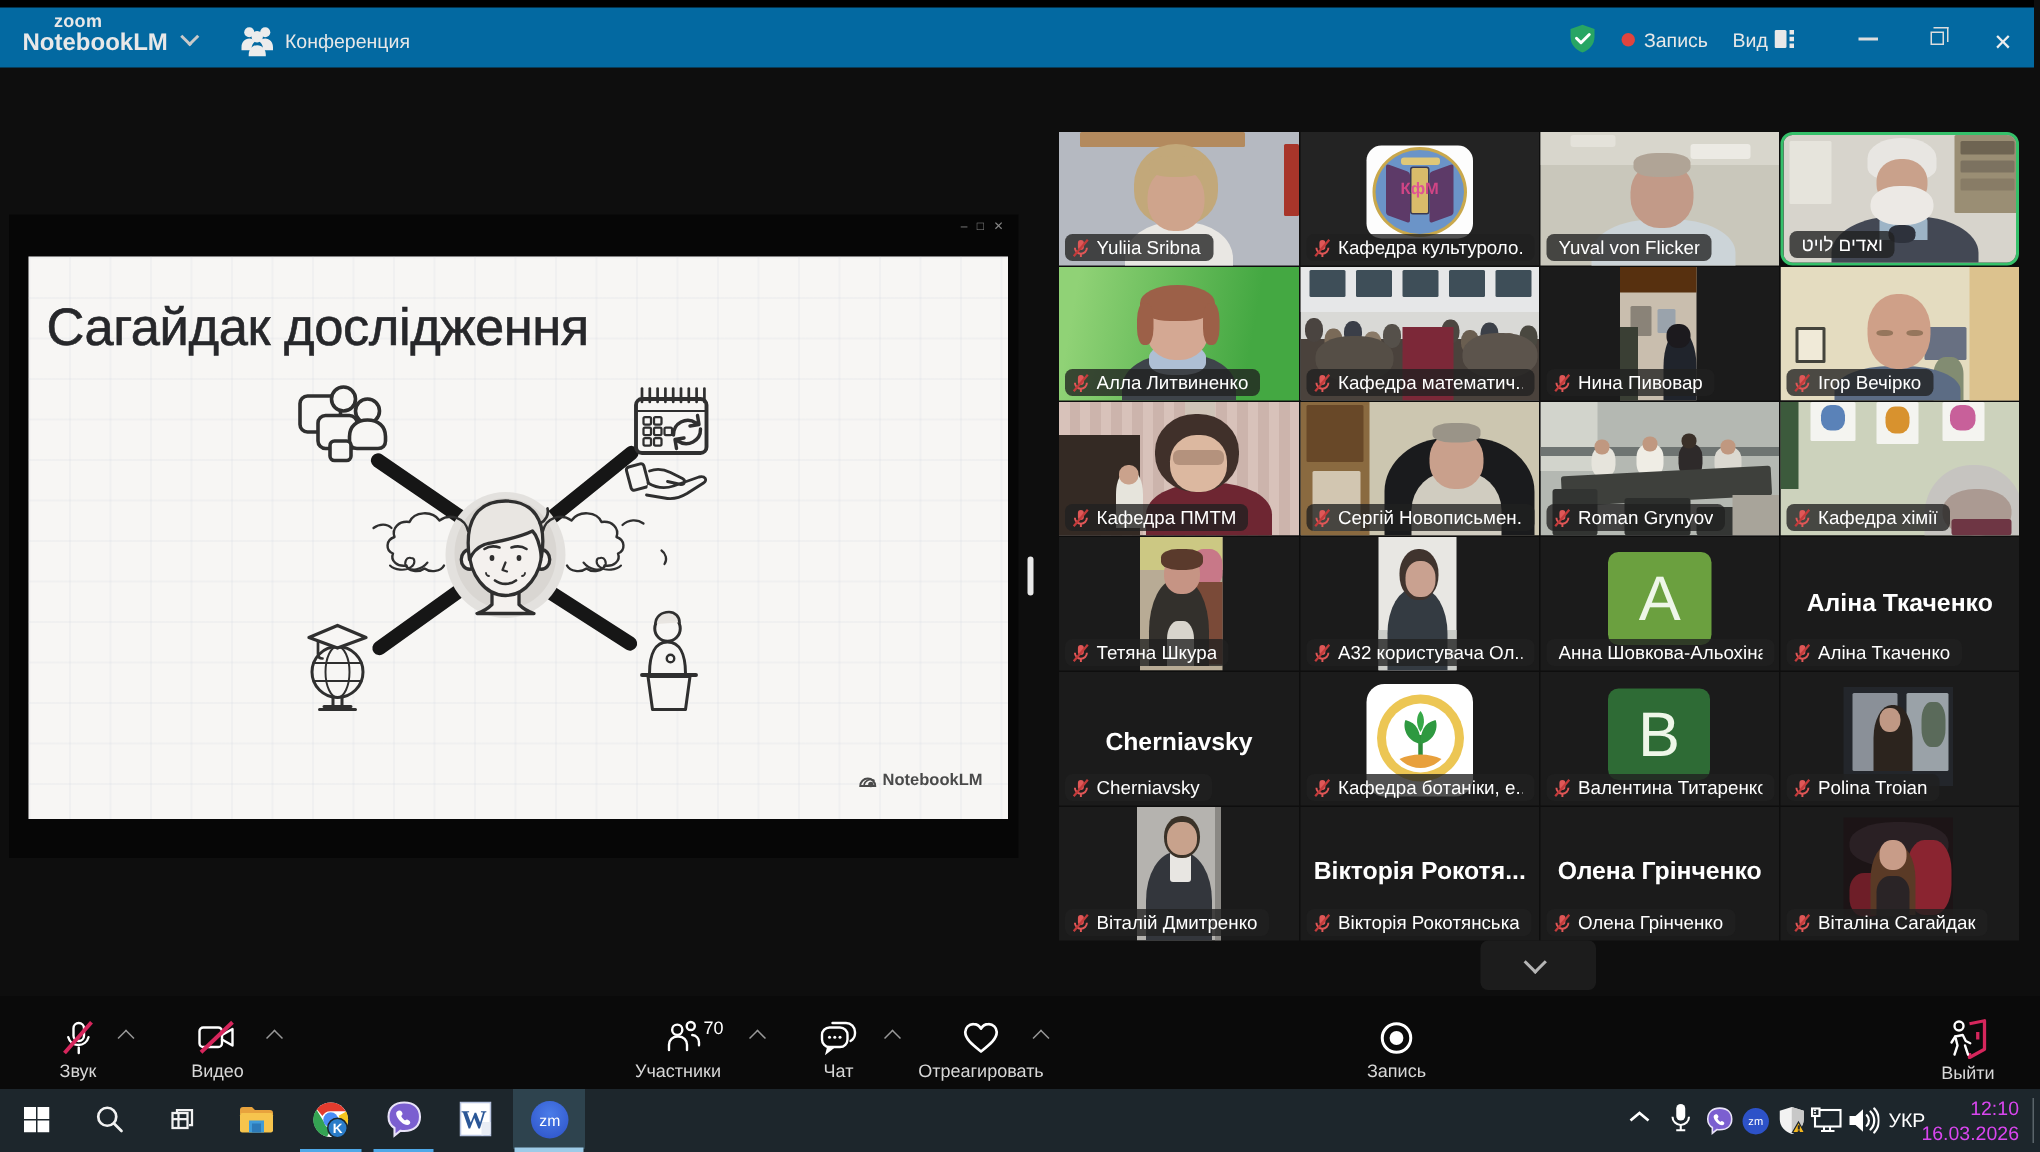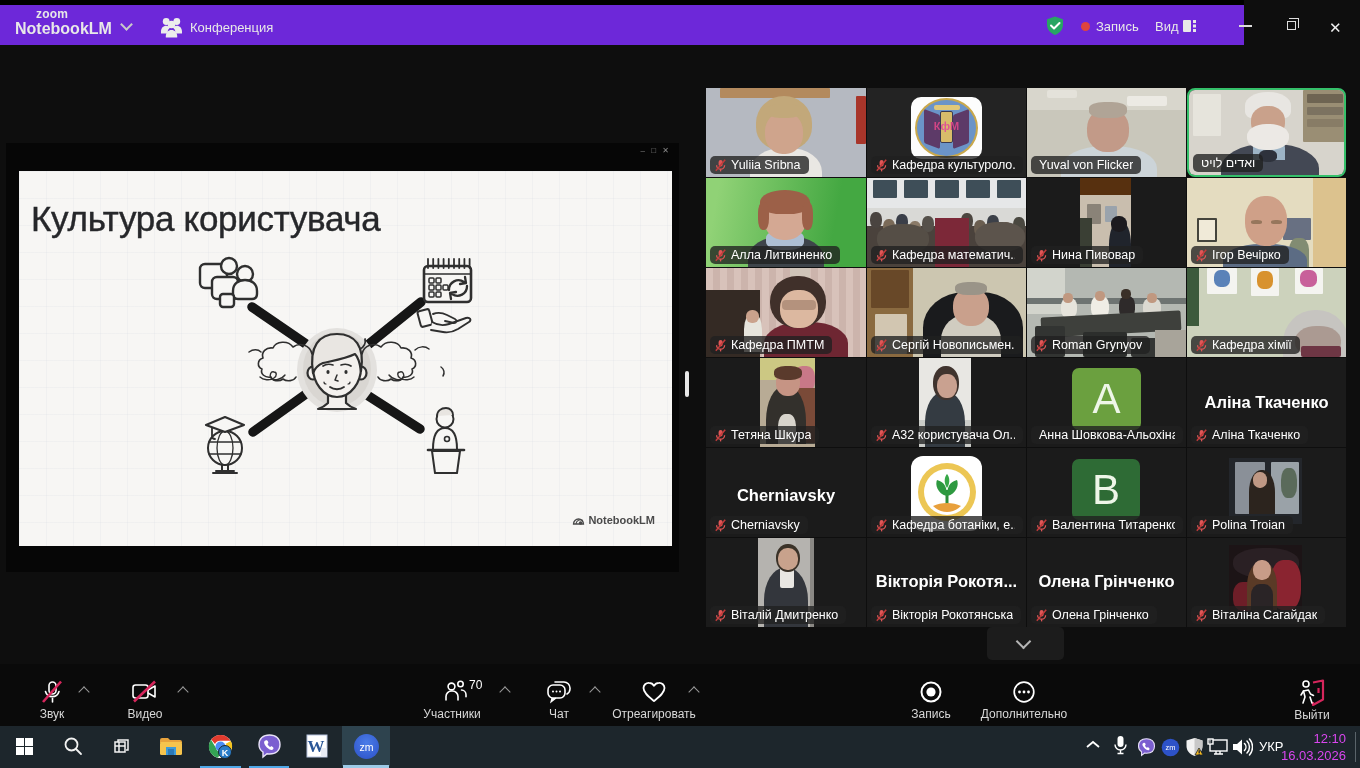--- a/index.html
+++ b/index.html
@@ -1,19 +1,19 @@
 <!DOCTYPE html>
 <html><head>
 <meta charset="utf-8">
 <style>
 *{margin:0;padding:0;box-sizing:border-box}
 html,body{width:1360px;height:768px;overflow:hidden;background:#000;font-family:"Liberation Sans",sans-serif}
 #app{position:relative;width:1360px;height:768px;background:#0e0e0e}
 
-#topbar{position:absolute;left:0;top:0;width:1244px;height:45px;background:#6d28d9;border-top:5px solid #000}
+#topbar{position:absolute;left:0;top:0;width:1356px;height:45px;background:#0369a1;border-top:5px solid #000}
 .tb-abs{position:absolute;color:#e8e8e8}
 #zoomlogo{left:15px;top:3px;line-height:1}
 #zoomlogo .z1{font-size:12px;font-weight:bold;letter-spacing:.2px;margin-left:21px}
 #zoomlogo .z2{font-size:16px;font-weight:bold;margin-top:1px}
 #tb-chev{left:122px;top:15px;width:9px;height:9px;border-right:2px solid #c9c9c9;border-bottom:2px solid #c9c9c9;transform:rotate(45deg)}
 #conf{left:160px;top:9px}
 #conf-txt{left:190px;top:15px;font-size:13px}
 #pill{position:absolute;left:398px;top:7px;width:230px;height:31px;background:#3d3d3d;border-radius:8px}
 #pill .gicon{position:absolute;left:9px;top:7px;width:17px;height:17px;background:#2ba45f;border-radius:4px}
 #pill .gicon:after{content:"";position:absolute;left:6.5px;top:3px;width:4px;height:11px;background:#fff;border-radius:2px}
@@ -58,21 +58,21 @@
 #clock{position:absolute;right:14px;top:4px;color:#d946ef;font-size:13px;text-align:right;line-height:17px}
 #tray{position:absolute;color:#fff}
 </style>
 </head>
 <body>
 <div id="app">
 
   <div id="swin">
     <div class="wctl">– □ ✕</div>
     <div id="slide">
-      <div id="stitle">Культура користувача</div>
+      <div id="stitle">Сагайдак дослідження</div>
       <svg id="diagram" width="653" height="375" viewBox="0 0 653 375" style="position:absolute;left:0;top:0">
 <line x1="233" y1="136" x2="287" y2="173" stroke="#161616" stroke-width="9.5" stroke-linecap="round"></line>
 <line x1="350" y1="173" x2="402" y2="131" stroke="#161616" stroke-width="9.5" stroke-linecap="round"></line>
 <line x1="234" y1="261" x2="287" y2="223" stroke="#161616" stroke-width="9.5" stroke-linecap="round"></line>
 <line x1="348" y1="224" x2="401" y2="258" stroke="#161616" stroke-width="9.5" stroke-linecap="round"></line>
 <ellipse cx="318" cy="199" rx="40" ry="42" fill="#e3e1de"></ellipse>
 <ellipse cx="318" cy="198" rx="34" ry="37" fill="#d9d6d2"></ellipse>
 <g transform="translate(-6,0)">
             <path d="M299 183c-2-9-12-12-19-7c-5-7-17-6-20 1c-7-1-12 4-10 10c-6 2-6 9-1 11c-2 5 3 9 9 8c1 4 8 5 12 2c4 3 11 2 13-2" stroke="#2f2f2f" fill="none" stroke-linecap="round" stroke-linejoin="round" stroke-width="1.6"></path>
           </g>
@@ -637,26 +637,20 @@
         </svg><span class="lab">Чат</span></div>
 <div class="tchev" style="left:591px;top:24px"></div>
 <div class="ti" style="left:594px;top:15px;width:120px"><svg width="28" height="26" viewBox="0 0 28 26">
           <path d="M14 22C9 18 3.5 14 3.5 9A5.3 5.3 0 0 1 9 3.8c2.2 0 4 1.2 5 3 1-1.8 2.8-3 5-3A5.3 5.3 0 0 1 24.5 9c0 5-5.5 9-10.5 13z" stroke="#fff" stroke-width="1.8" fill="none" stroke-linejoin="round"></path>
         </svg><span class="lab">Отреагировать</span></div>
 <div class="tchev" style="left:690px;top:24px"></div>
 <div class="ti" style="left:891px;top:15px;width:80px"><svg width="26" height="26" viewBox="0 0 26 26">
           <circle cx="13" cy="13" r="9.5" stroke="#fff" stroke-width="2" fill="none"></circle>
           <circle cx="13" cy="13" r="4.6" fill="#fff"></circle>
         </svg><span class="lab">Запись</span></div>
-<div class="ti" style="left:959px;top:15px;width:130px"><svg width="26" height="26" viewBox="0 0 26 26">
-          <circle cx="13" cy="13" r="9.8" stroke="#fff" stroke-width="1.7" fill="none"></circle>
-          <circle cx="8.5" cy="13" r="1.4" fill="#fff"></circle>
-          <circle cx="13" cy="13" r="1.4" fill="#fff"></circle>
-          <circle cx="17.5" cy="13" r="1.4" fill="#fff"></circle>
-        </svg><span class="lab">Дополнительно</span></div>
 <div class="ti" style="left:1277px;top:15px;width:70px"><svg width="30" height="27" viewBox="0 0 30 27">
           <path d="M16 3.5l10-2v19l-10 5.5v-3" stroke="#d6265c" stroke-width="2.2" fill="none" stroke-linejoin="round"></path>
           <path d="M21.5 9v5" stroke="#d6265c" stroke-width="2.2"></path>
           <circle cx="9" cy="5" r="3" stroke="#fff" stroke-width="1.6" fill="none" stroke-linecap="round" stroke-linejoin="round"></circle>
           <path d="M6 24l2-6-1.5-6 5-1 2 4 3 1.5" stroke="#fff" stroke-width="1.6" fill="none" stroke-linecap="round" stroke-linejoin="round"></path>
           <path d="M6.5 12l-2.5 4M13 18l2 6" stroke="#fff" stroke-width="1.6" fill="none" stroke-linecap="round" stroke-linejoin="round"></path>
         </svg><span class="lab">Выйти</span></div>
 </div>
 
   <div id="taskbar">

